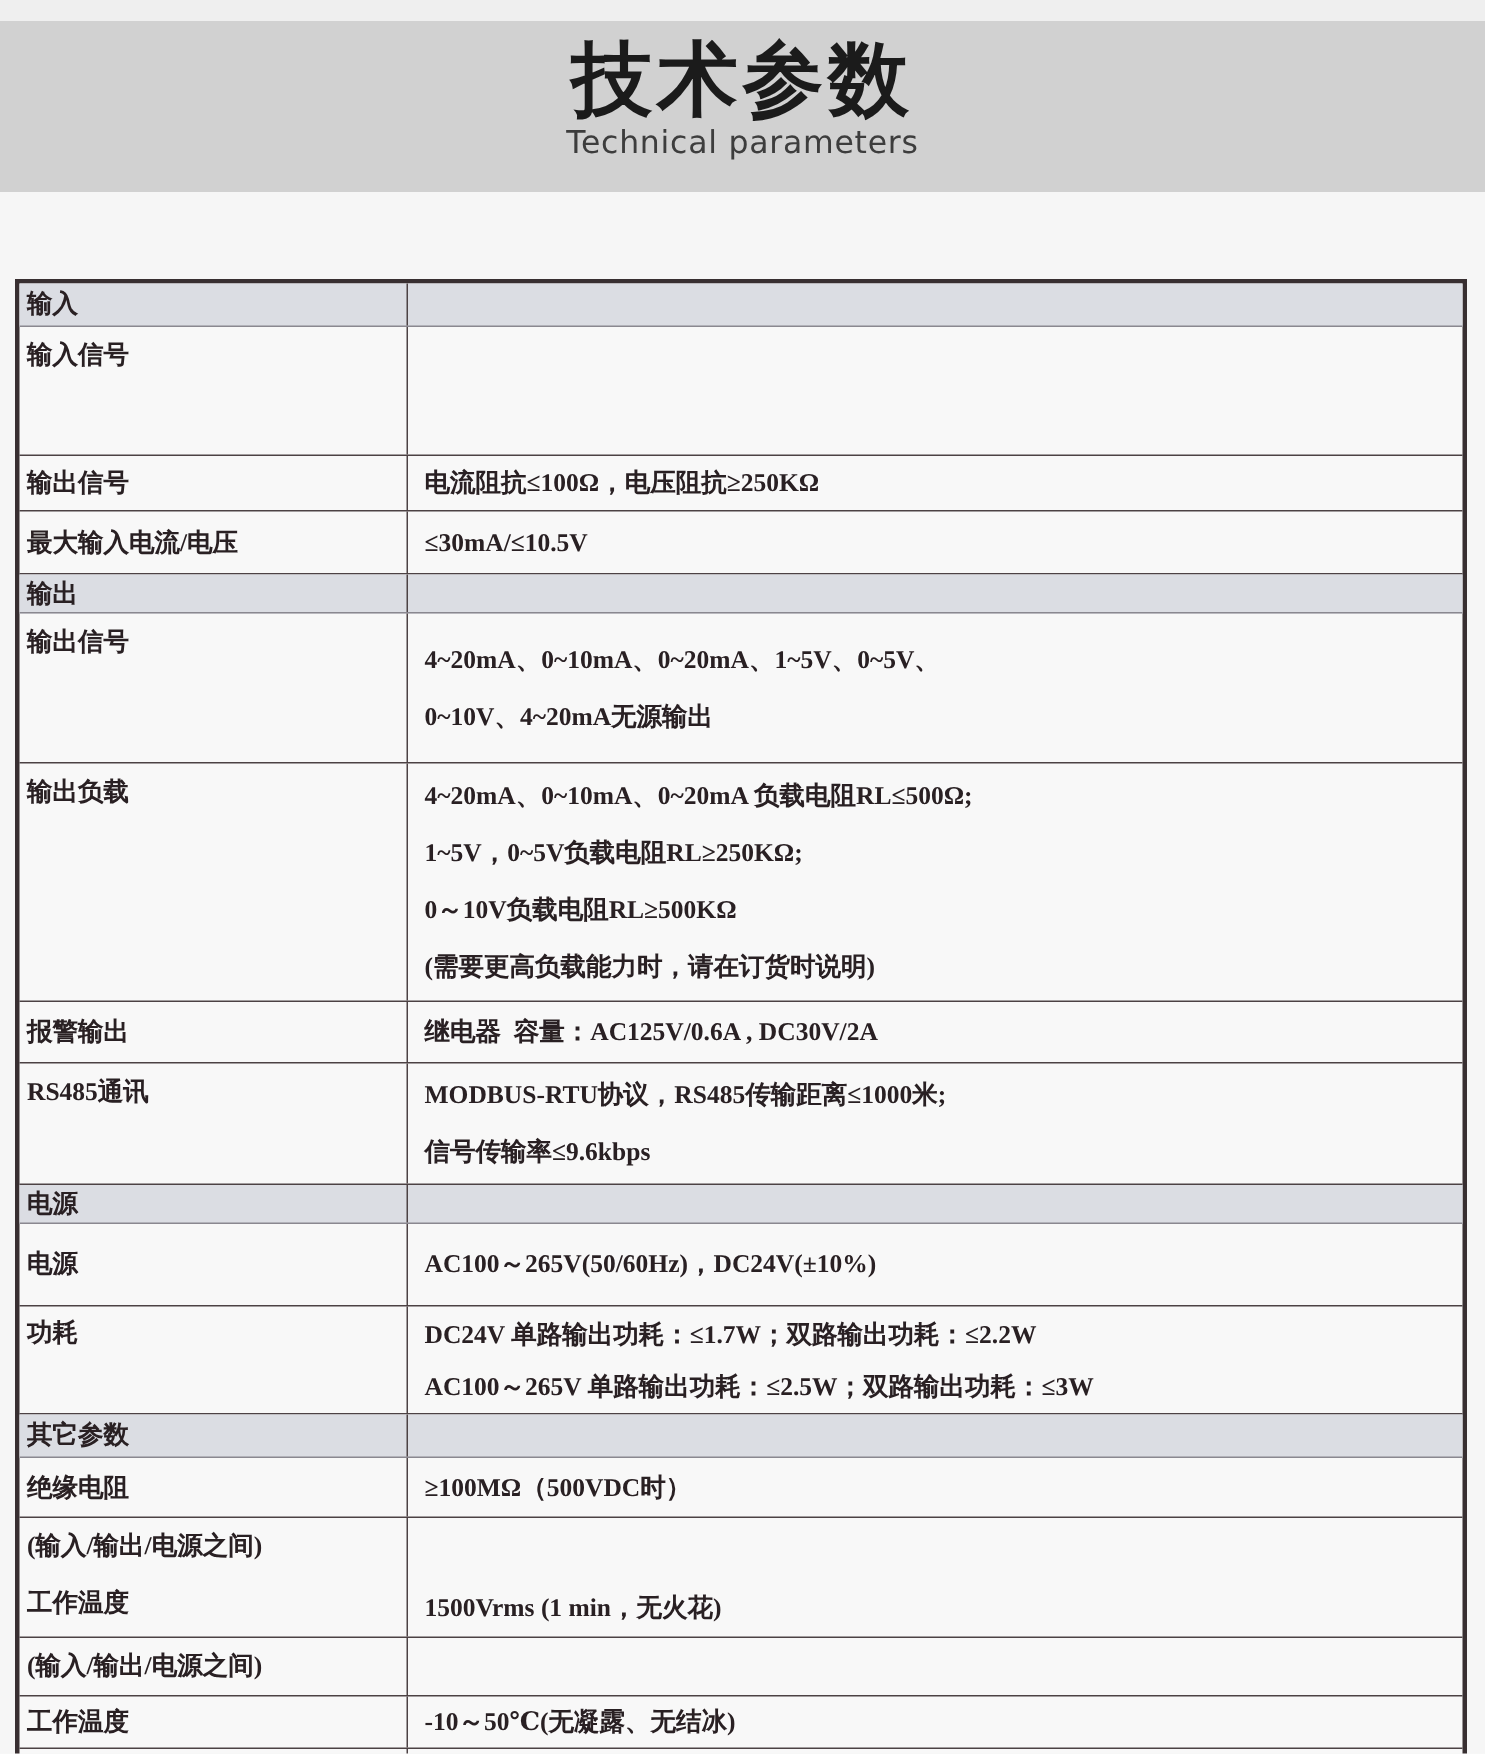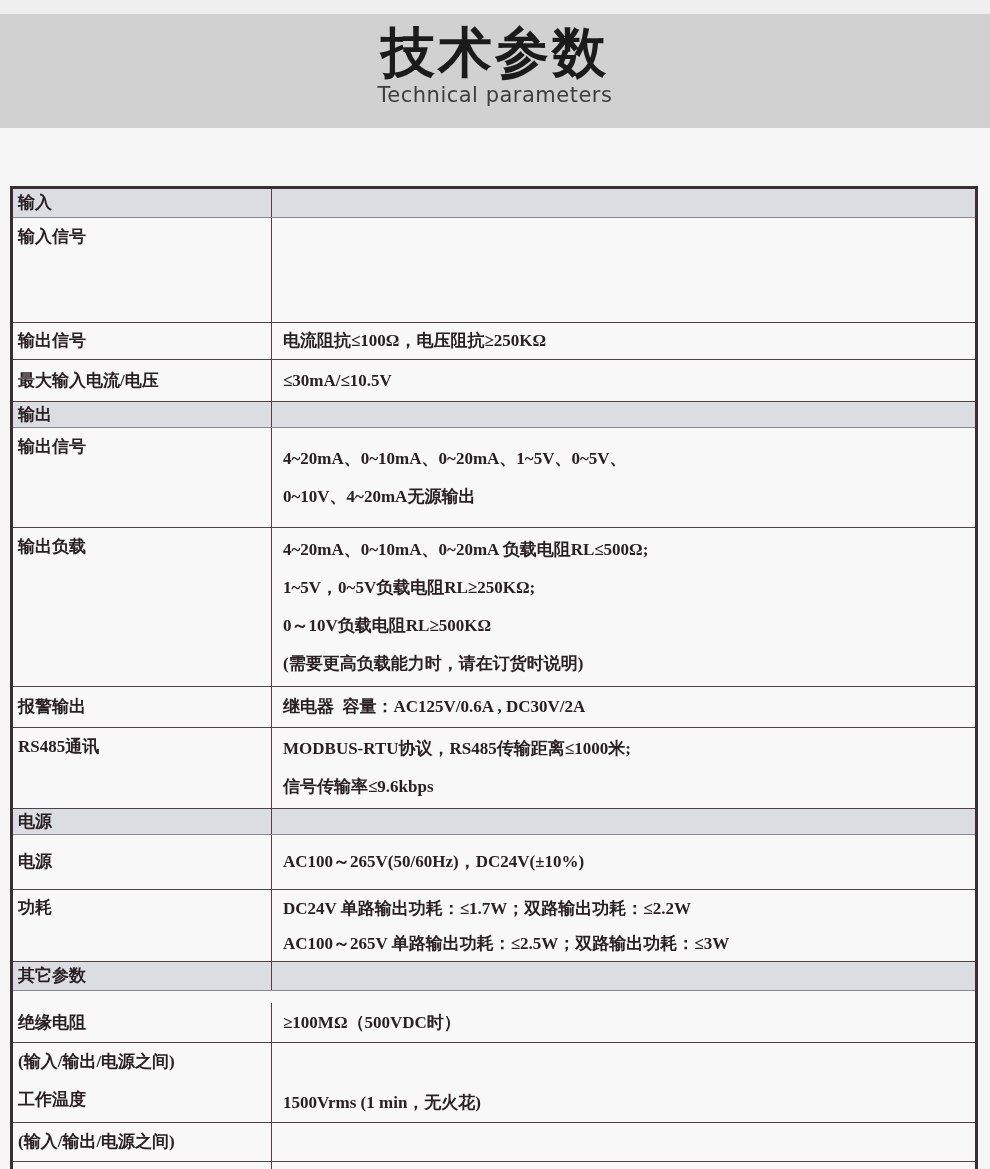--- a/index.html
+++ b/index.html
@@ -58,21 +58,21 @@
   <div class="page-subtitle">Technical parameters</div>
 </header>
 
 <div class="spec-table" id="specTable">
     <div class="row section" style="height: 29px;">
       <div class="cell label">
         <div class="line">输入</div>
       </div>
       <div class="cell value"></div>
     </div>
-    <div class="row data" style="height: 105px; gap: 22px;">
+    <div class="row data" style="height: 86px; gap: 22px;">
       <div class="cell label valign-top">
         <div class="line">输入信号</div>
       </div>
     </div>
     <div class="row data" style="height: 37px;">
       <div class="cell label">
         <div class="line">输出信号</div>
       </div>
       <div class="cell value">
         <div class="line">电流阻抗≤100Ω，电压阻抗≥250KΩ</div>
@@ -151,21 +151,21 @@
         <div class="line" style="line-height: 35px;">DC24V 单路输出功耗：≤1.7W；双路输出功耗：≤2.2W</div>
         <div class="line" style="line-height: 35px;">AC100～265V 单路输出功耗：≤2.5W；双路输出功耗：≤3W</div>
       </div>
     </div>
     <div class="row section" style="height: 29px;">
       <div class="cell label">
         <div class="line">其它参数</div>
       </div>
       <div class="cell value"></div>
     </div>
-    <div class="row data" style="height: 40px; margin-top: 12px;">
+    <div class="row data" style="height: 40px;">
       <div class="cell label">
         <div class="line">绝缘电阻</div>
       </div>
       <div class="cell value">
         <div class="line">≥100MΩ（500VDC时）</div>
       </div>
     </div>
     <div class="row data" style="height: 80px;">
       <div class="cell label valign-top">
         <div class="line">(输入/输出/电源之间)</div>

